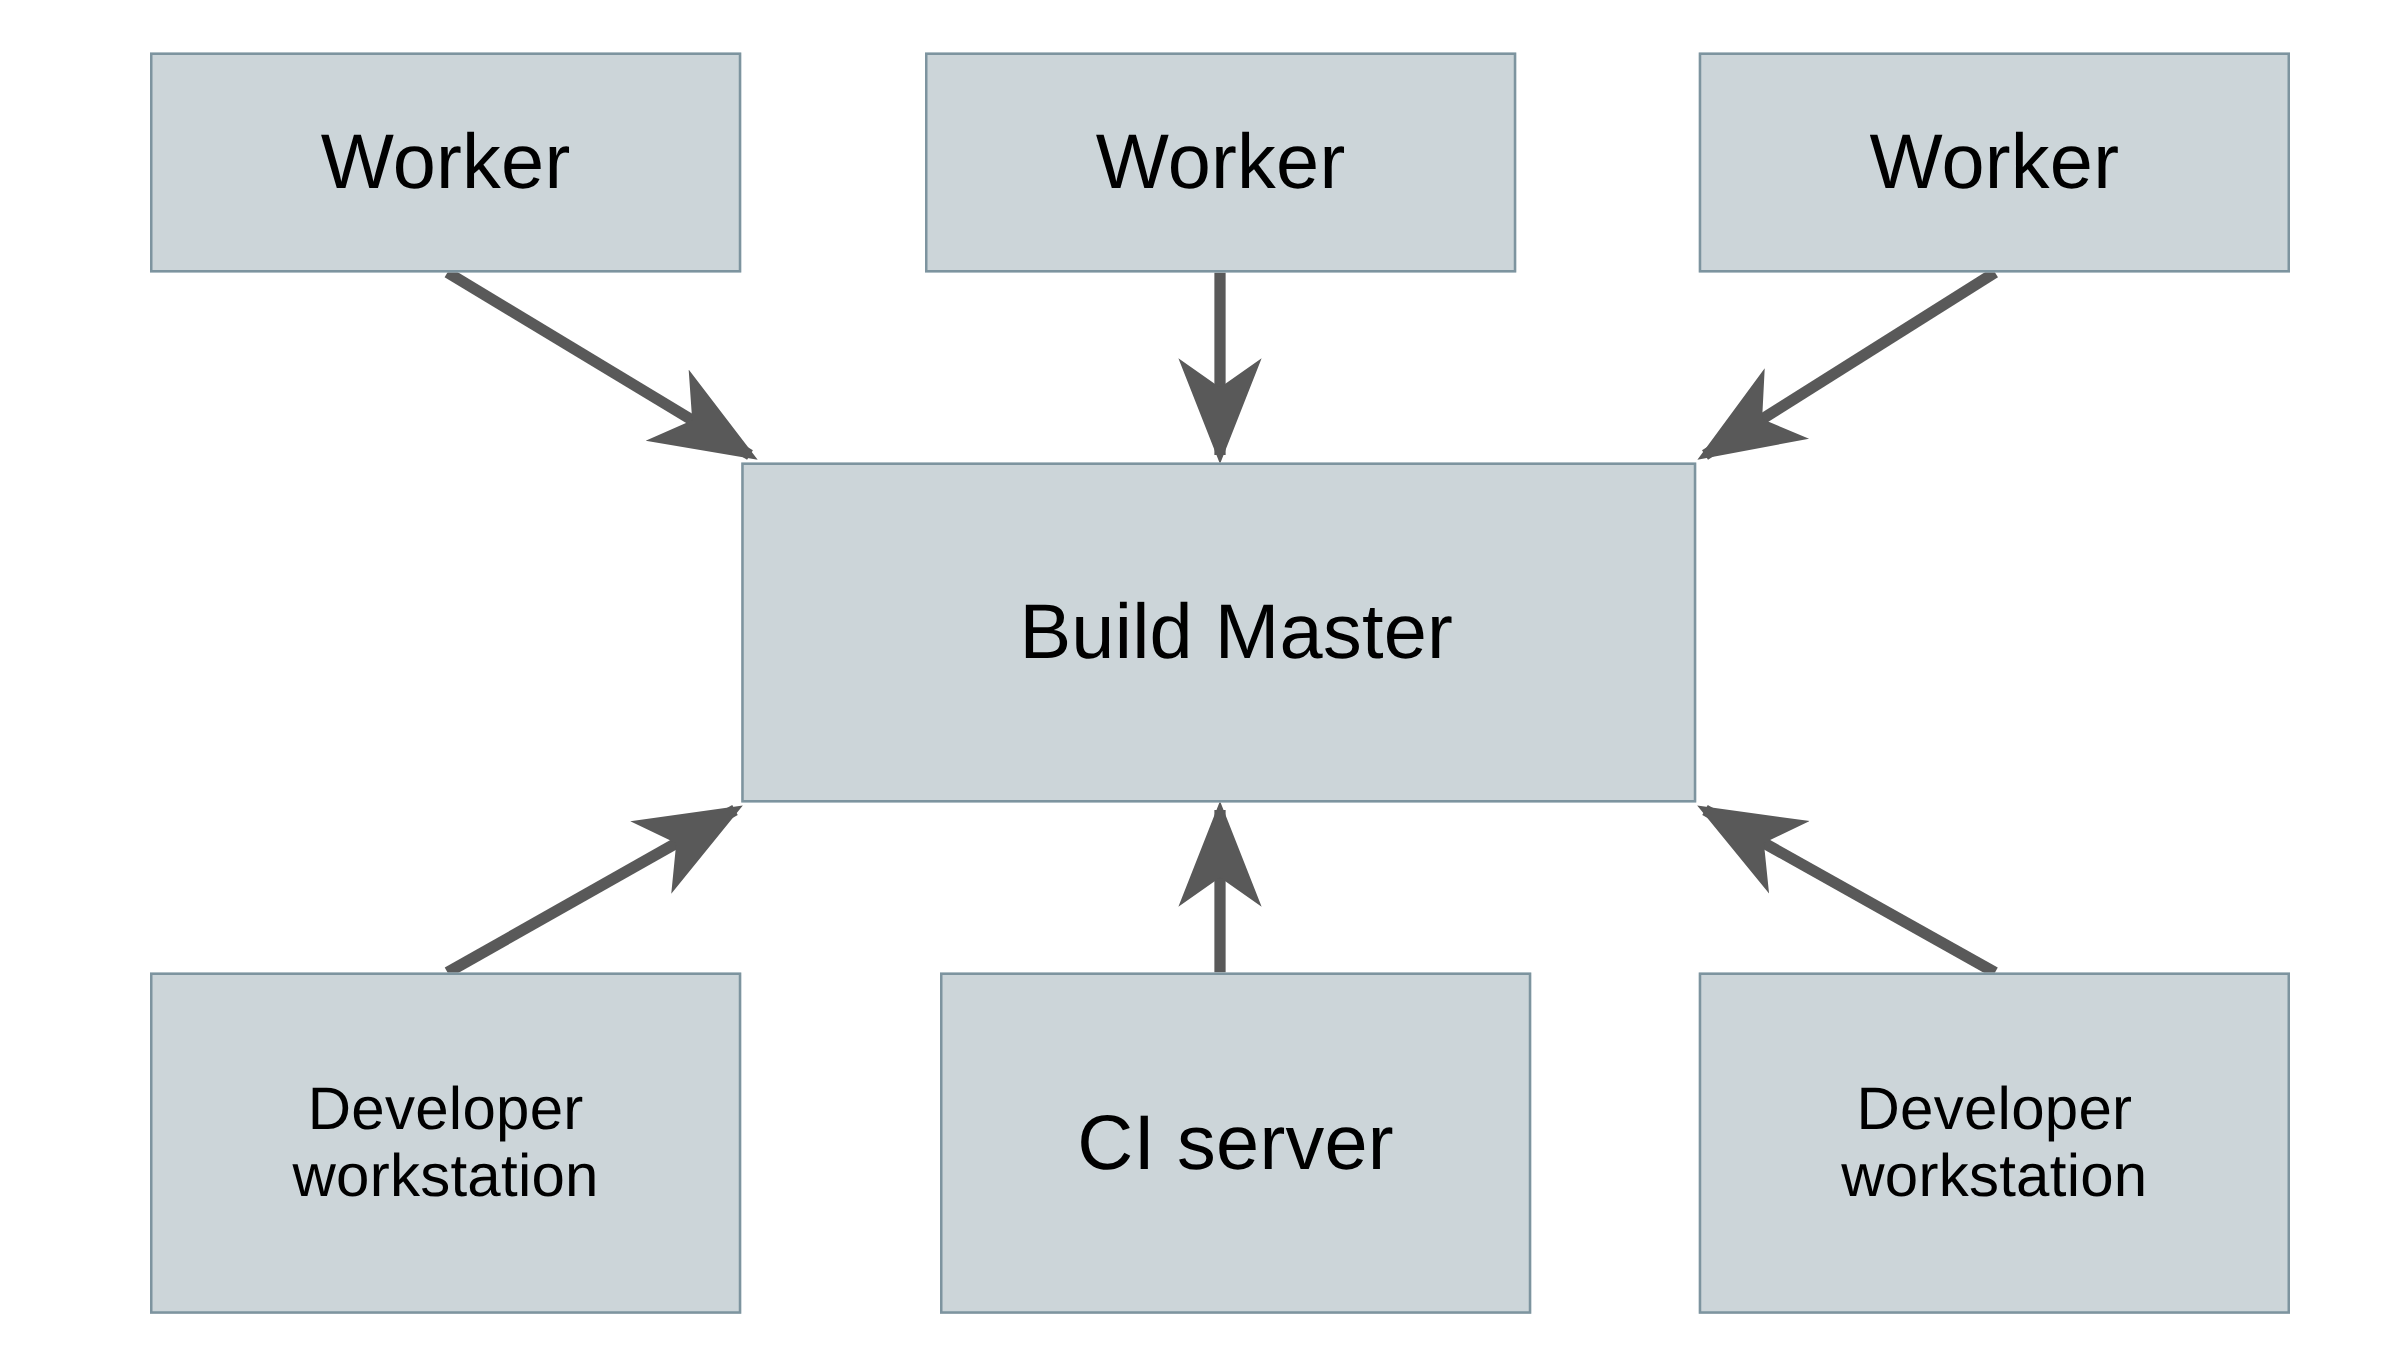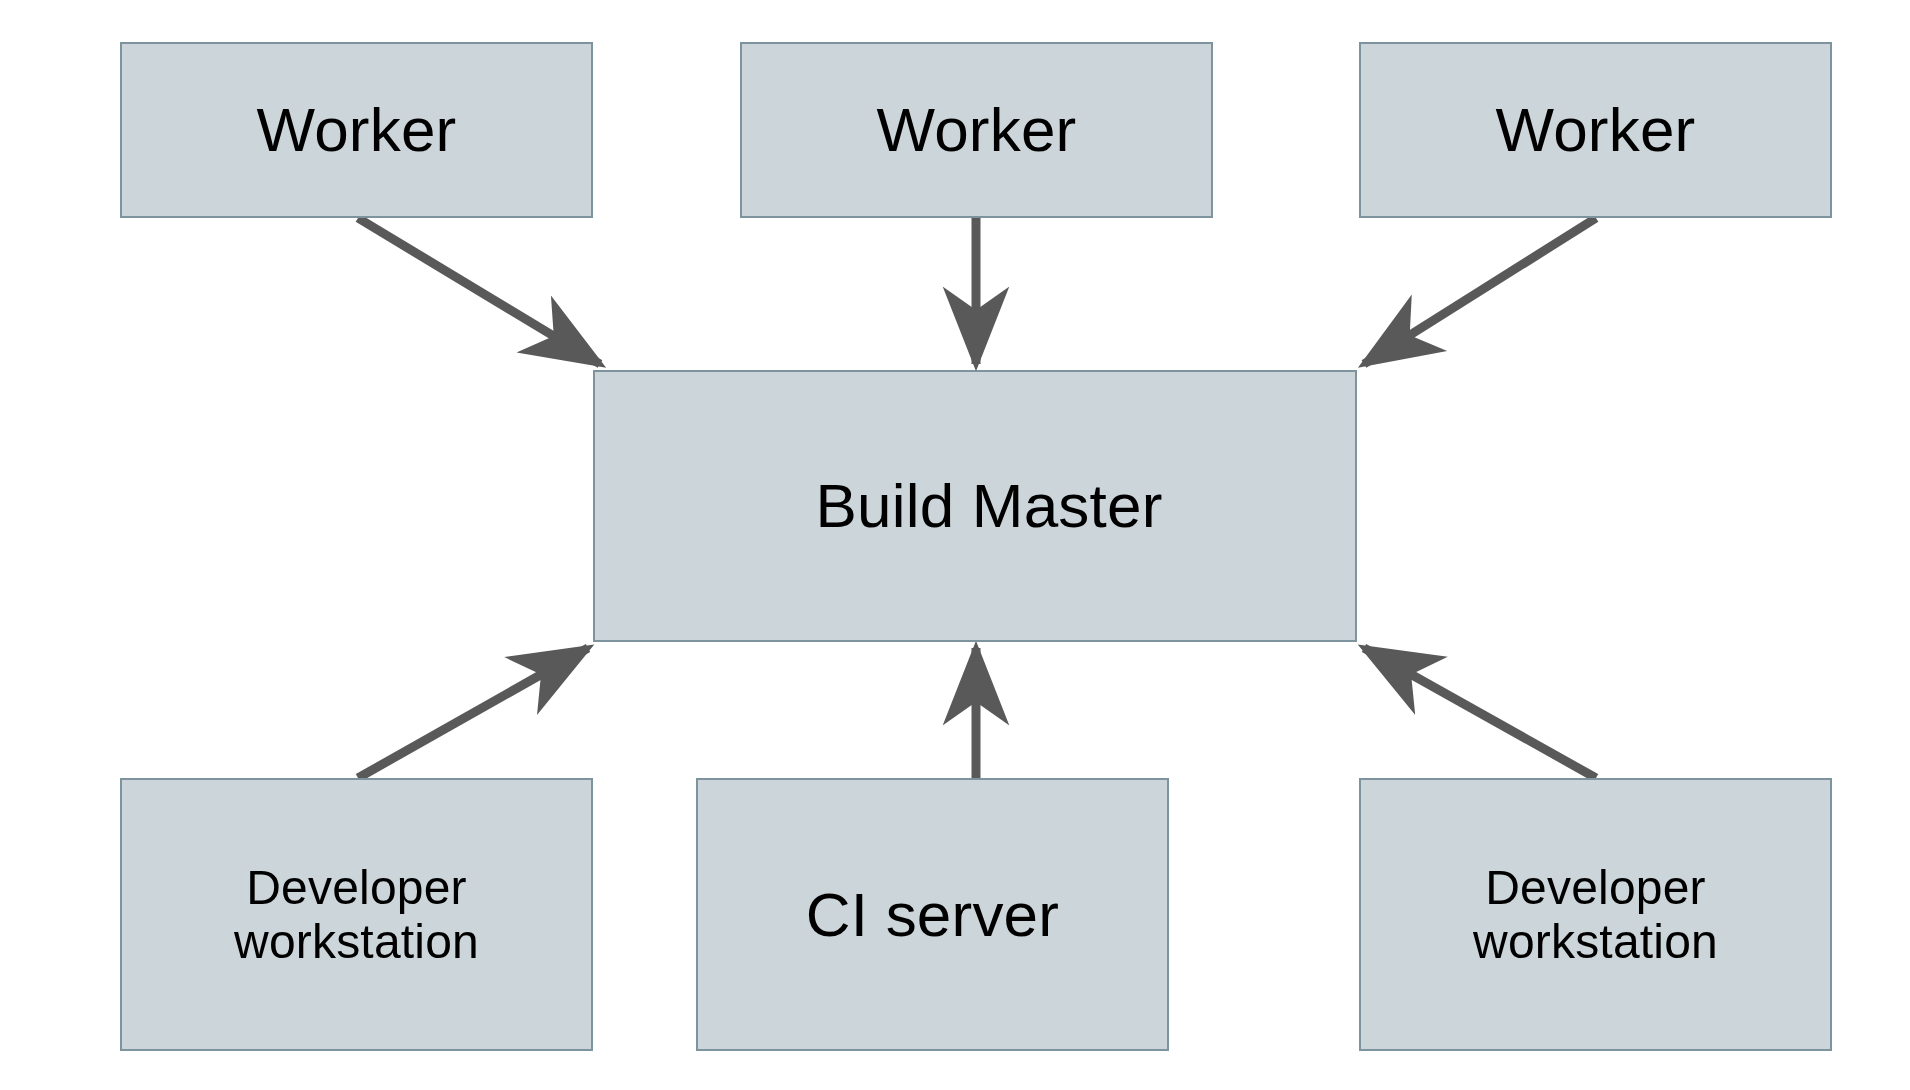--- a/index.html
+++ b/index.html
@@ -83,21 +83,21 @@
 
   <div class="node" style="left: 593px; top: 370px; width: 764px; height: 272px; background: rgb(204, 213, 217); border-color: rgb(125, 148, 159); color: rgb(0, 0, 0); padding-left: 28px;">
     <span class="node-label">Build Master</span>
   </div>
 
   <div class="node" style="left: 120px; top: 778px; width: 473px; height: 273px; background: rgb(204, 213, 217); border-color: rgb(125, 148, 159); color: rgb(0, 0, 0);">
     <span class="node-label small">Developer
 workstation</span>
   </div>
 
-  <div class="node" style="left: 696px; top: 778px; width: 473px; height: 273px; background: rgb(204, 213, 217); border-color: rgb(125, 148, 159); color: rgb(0, 0, 0);">
+  <div class="node" style="left: 752px; top: 778px; width: 473px; height: 273px; background: rgb(204, 213, 217); border-color: rgb(125, 148, 159); color: rgb(0, 0, 0);">
     <span class="node-label">CI server</span>
   </div>
 
   <div class="node" style="left: 1359px; top: 778px; width: 473px; height: 273px; background: rgb(204, 213, 217); border-color: rgb(125, 148, 159); color: rgb(0, 0, 0);">
     <span class="node-label small">Developer
 workstation</span>
   </div>
 
 </div>
 

